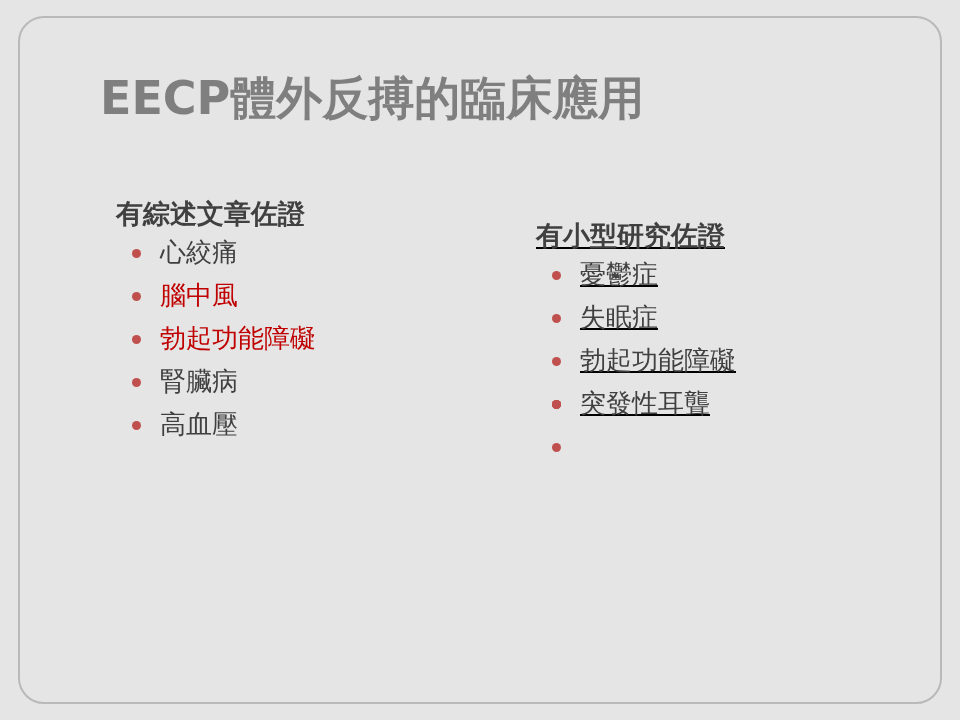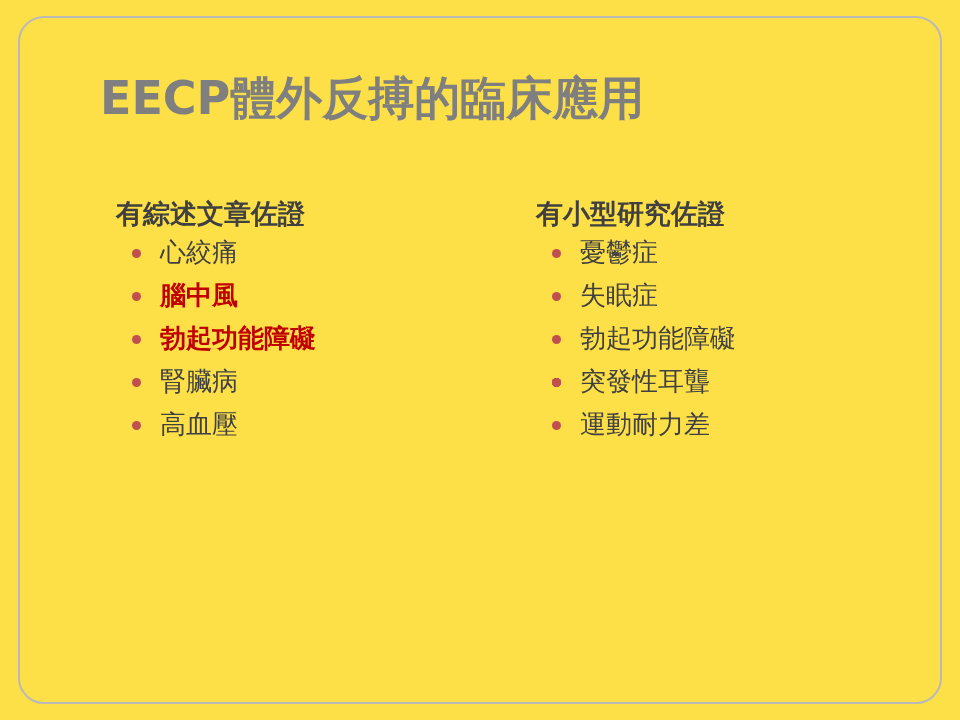--- a/index.html
+++ b/index.html
@@ -10,21 +10,21 @@
   body {
     width: 960px;
     height: 720px;
     font-family: "DejaVu Sans", "Liberation Sans", sans-serif;
     overflow: hidden;
   }
   .slide {
     position: relative;
     width: 960px;
     height: 720px;
-    background: #fde047;
+    background: #e5e5e5;
     box-sizing: border-box;
   }
   .slide-frame {
     position: absolute;
     left: 18px;
     top: 16px;
     width: 924px;
     height: 688px;
     border: 2px solid #b9b9b9;
     border-radius: 26px;
@@ -52,20 +52,21 @@
     flex-direction: row;
     gap: 0px;
     align-items: center;
   }
   .column {
     width: 420px;
     box-sizing: border-box;
   }
   .column.right {
     width: 380px;
+    text-decoration: underline;
   }
   .col-heading {
     font-size: 27px;
     font-weight: bold;
     color: #404040;
     margin: 0 0 8px 0;
     line-height: 1.3;
   }
   ul.bullets {
     list-style: none;
@@ -85,21 +86,21 @@
     position: absolute;
     left: 8px;
     top: 10px;
     width: 9px;
     height: 9px;
     border-radius: 50%;
     background: #c0504d;
   }
   ul.bullets li.highlight {
     color: #c00000;
-    font-weight: bold;
+    font-weight: normal;
   }
 </style>
 </head>
 <body>
 
 <div class="slide">
   <div class="slide-frame"></div>
 
   <div class="title">EECP體外反搏的臨床應用</div>
 
@@ -150,18 +151,17 @@
         </li>
         <li>
           <span class="dot"></span>
         </li>
         <li>
           <span class="dot"></span>
           <span>突發性耳聾</span>
         </li>
         <li>
           <span class="dot"></span>
-          <span>運動耐力差</span>
         </li>
       </ul>
     </div>
   </div>
 </div>
 
 </body></html>

